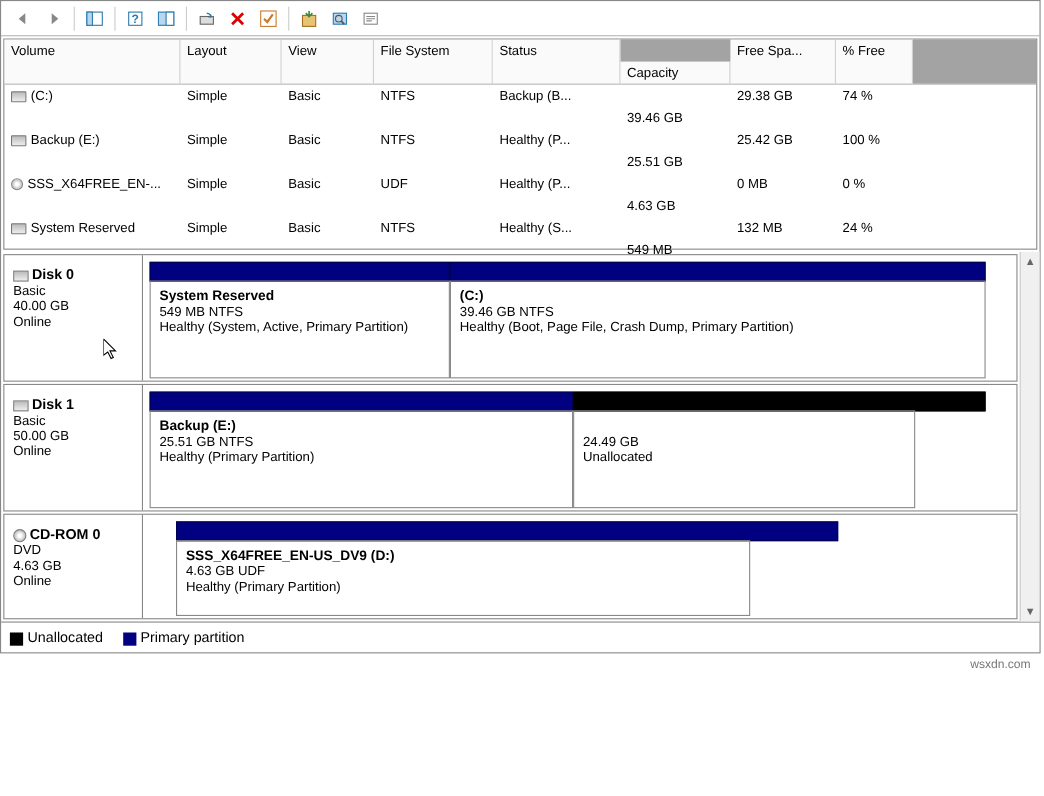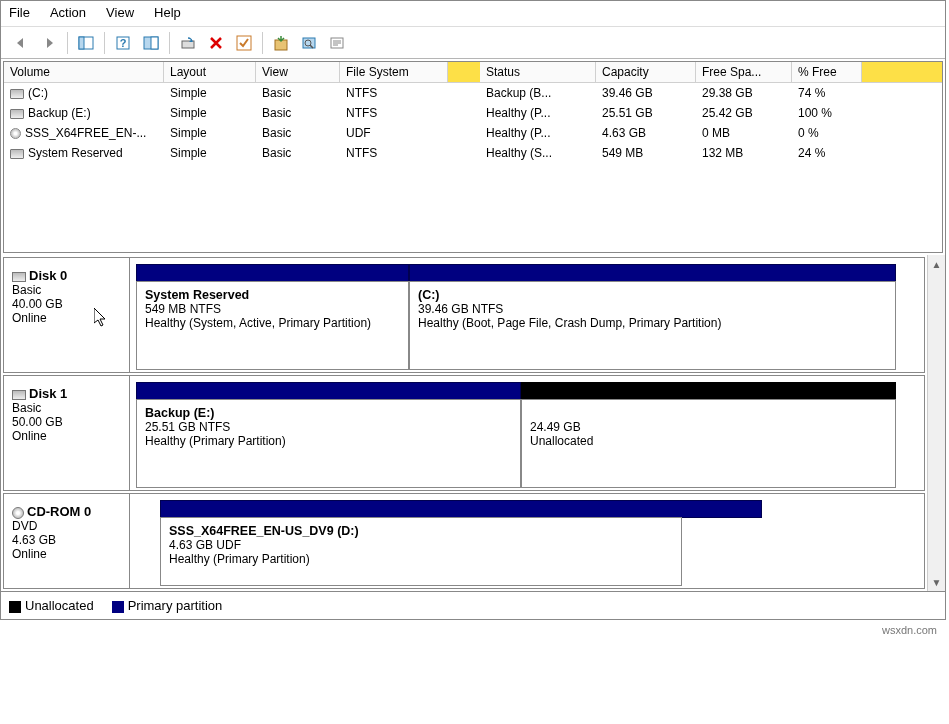--- a/index.html
+++ b/index.html
@@ -10,21 +10,21 @@
 .titlebar .title { flex: 1; font-size: 13px; }
 .winbtns { display: flex; }
 .winbtn { width: 46px; height: 28px; display: flex; align-items: center; justify-content: center; font-size: 13px; font-family: Consolas, monospace; }
 .menubar { display: flex; padding: 4px 8px 6px; gap: 20px; border-bottom: 1px solid #ddd; }
 .menubar span { font-size: 13px; }
 .toolbar { display: flex; align-items: center; padding: 4px 6px; gap: 0; border-bottom: 1px solid #b5b5b5; height: 32px; }
 .toolbtn { width: 24px; height: 24px; display: flex; align-items: center; justify-content: center; margin: 0 2px; }
 .tbsep { width: 1px; height: 22px; background: #ccc; margin: 0 4px; }
 .toolbtn svg { width: 16px; height: 16px; }
 .upper { border: 1px solid #888; margin: 2px; height: 192px; }
-.thead { display: flex; background: #fde047; border-bottom: 1px solid #d0d0d0; }
+.thead { display: flex; background: #a3a3a3; border-bottom: 1px solid #d0d0d0; }
 .th { padding: 3px 6px; border-right: 1px solid #d0d0d0; background: #fafafa; font-size: 12px; }
 .row { display: flex; padding: 2px 0; }
 .td { padding: 1px 6px; font-size: 12px; white-space: nowrap; overflow: hidden; text-overflow: ellipsis; }
 .vicon { display: inline-block; width: 14px; height: 10px; margin-right: 4px; vertical-align: middle; }
 .vicon.drv { background: linear-gradient(#bbb,#eee); border: 1px solid #777; border-radius: 1px; }
 .vicon.cd { border: 1px solid #888; border-radius: 50%; width: 11px; height: 11px; background: radial-gradient(circle,#fff 20%,#ccc 60%); }
 .lower-wrap { display: flex; }
 .lower { flex: 1; }
 .scrollbar { width: 18px; background: #f0f0f0; border-left: 1px solid #ccc; display: flex; flex-direction: column; align-items: center; }
 .scrollbar .arrow { width: 100%; height: 18px; display: flex; align-items: center; justify-content: center; color: #666; font-size: 10px; }
@@ -43,34 +43,28 @@
 .partbox b { font-size: 12.5px; }
 .legend { border-top: 1px solid #888; padding: 6px 8px; display: flex; gap: 18px; font-size: 13px; }
 .legbox { display: inline-block; width: 12px; height: 12px; margin-right: 4px; vertical-align: middle; }
 .legbox.unalloc { background: #000; }
 .legbox.primary { background: #000080; }
 .attrib { text-align: right; font-size: 11px; color: #777; padding: 4px 12px; }
 .curs { position: absolute; pointer-events: none; }
 
 
 .c0 { width: 160px; } .c1 { width: 92px; } .c2 { width: 84px; } .c3 { width: 108px; }
-.c4 { width: 116px; margin-left: 32px; } .c5 { width: 100px; } .c6 { width: 96px; } .c7 { width: 70px; }
+.c4 { width: 116px; } .c5 { width: 100px; margin-top: 20px; } .c6 { width: 96px; } .c7 { width: 70px; }
 </style>
 </head>
 <body>
 
 <div class="window">
 
 
-  <div class="menubar">
-    <span>File</span>
-    <span>Action</span>
-    <span>View</span>
-    <span>Help</span>
-  </div>
 
   <div class="toolbar">
     <div class="toolbtn">
         <svg viewBox="0 0 16 16">
           <path d="M10 3 L4 8 L10 13 Z" fill="#888"></path>
         </svg>
       </div>
     <div class="toolbtn">
         <svg viewBox="0 0 16 16">
           <path d="M6 3 L12 8 L6 13 Z" fill="#888"></path>
@@ -211,21 +205,21 @@
         </div>
         <div class="diskrow">
           <div class="disklabel"><span class="diskicon drv"></span><b>Disk 1</b><br>Basic<br>50.00 GB<br>Online</div>
           <div class="partarea">
             <div class="partstrip">
               <div class="stripseg primary" style="width: 385px;"></div>
               <div class="stripseg unalloc" style="width: 375px;"></div>
             </div>
             <div class="partboxes">
               <div class="partbox" style="width: 385px;"><b>Backup  (E:)</b><br>25.51 GB NTFS<br>Healthy (Primary Partition)</div>
-              <div class="partbox" style="width: 375px;"><br>24.49 GB<br>Unallocated</div>
+              <div class="partbox" style="width: 311px;"><br>24.49 GB<br>Unallocated</div>
             </div>
           </div>
         </div>
         <div class="diskrow" style="min-height: 96px; gap: 24px;">
           <div class="disklabel"><span class="diskicon cd"></span><b>CD-ROM 0</b><br>DVD<br>4.63 GB<br>Online</div>
           <div class="partarea">
             <div class="partstrip">
               <div class="stripseg primary" style="width: 602px;"></div>
             </div>
             <div class="partboxes">

